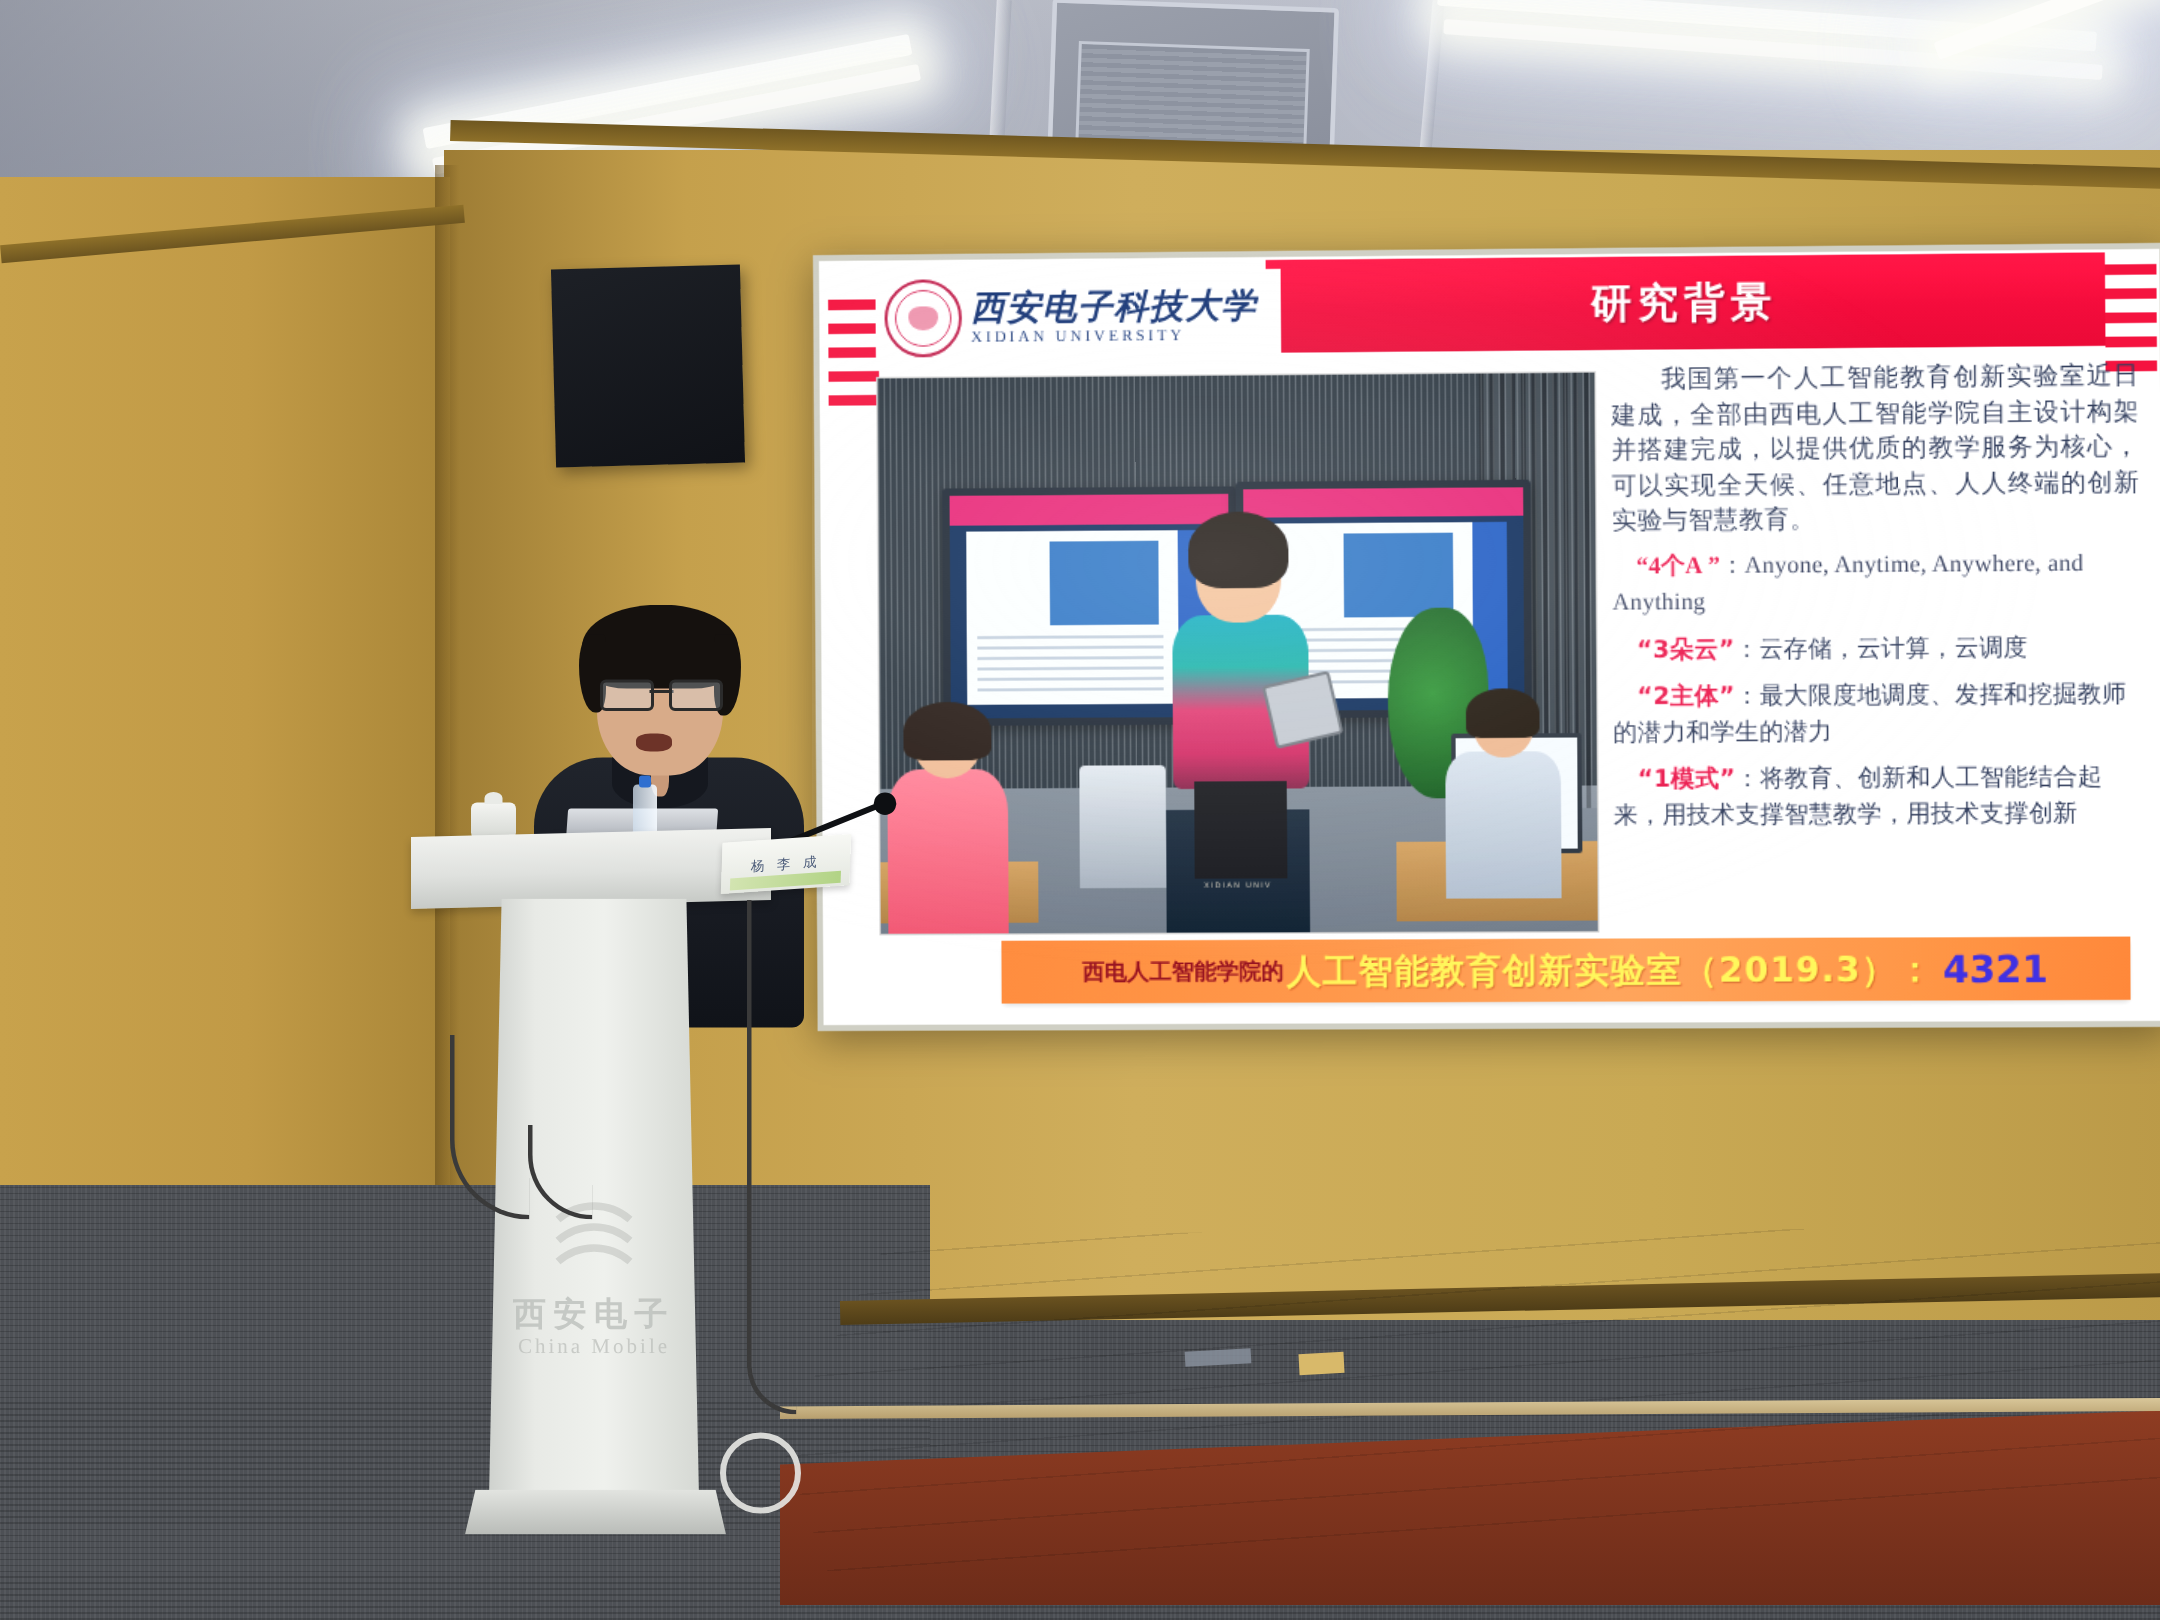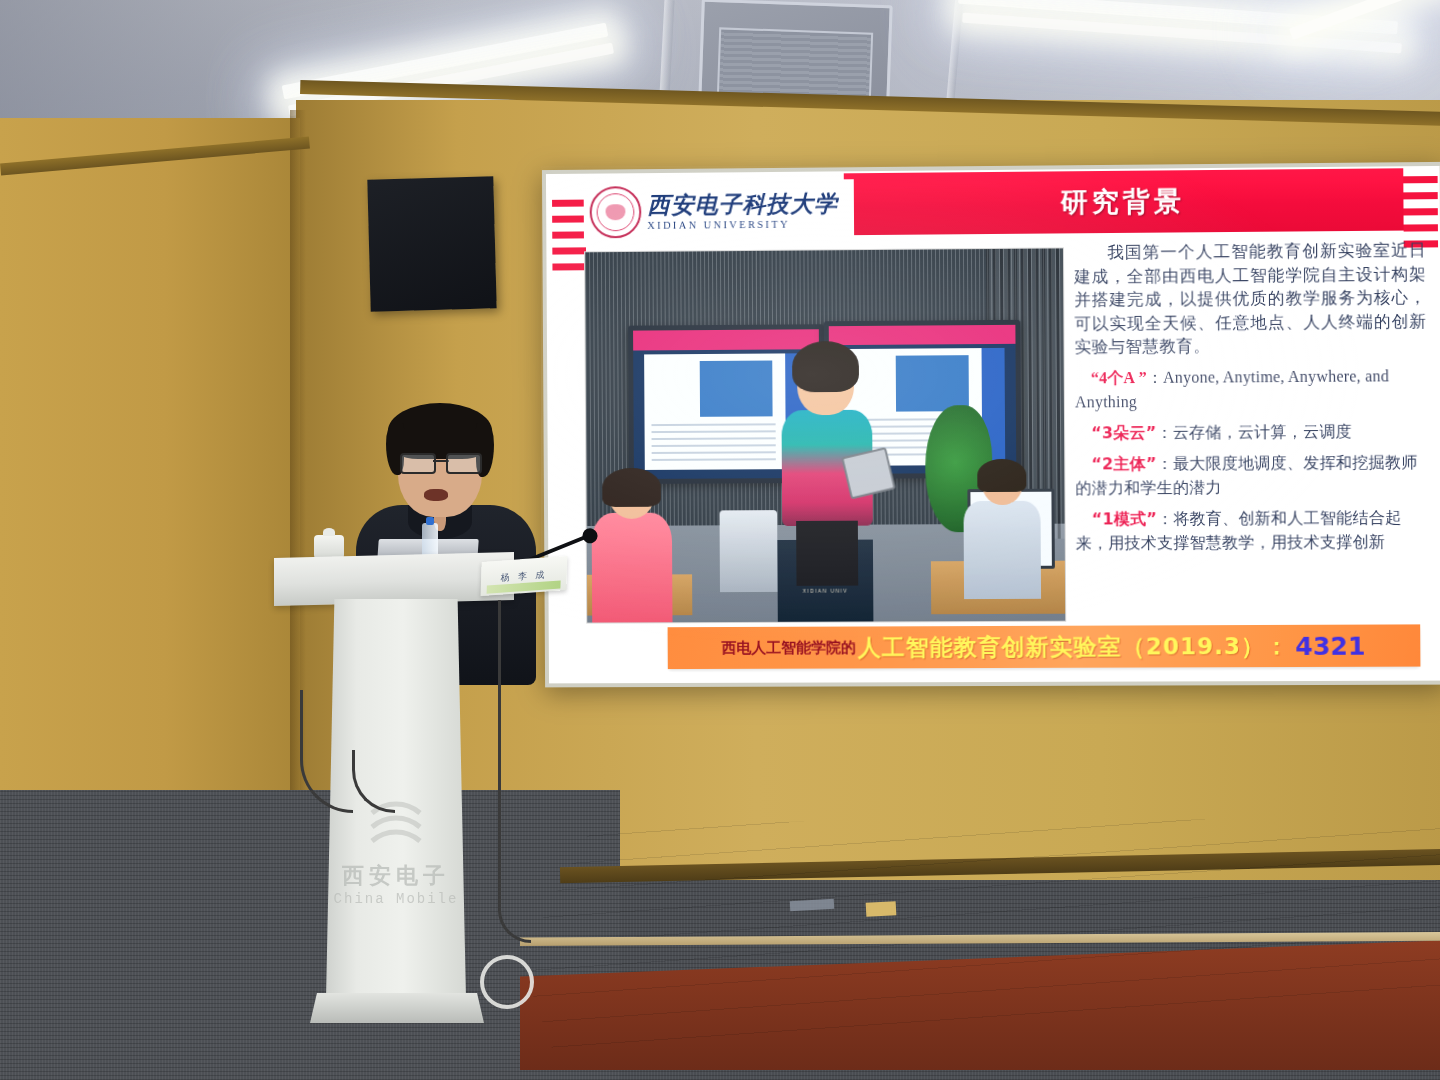--- a/index.html
+++ b/index.html
@@ -363,21 +363,21 @@
     width:60px;height:56px;opacity:.5;
   }
   .pod-cn{
     position:absolute;left:50%;top:262px;transform:translateX(-50%);
     font-size:22px;color:#b9bcb8;letter-spacing:5px;white-space:nowrap;
     font-family:"DejaVu Sans",sans-serif;font-weight:bold;opacity:.75;
   }
   .pod-en{
     position:absolute;left:50%;top:292px;transform:translateX(-50%);
     font-size:14px;color:#b9bcb8;letter-spacing:2px;white-space:nowrap;
-    font-family:Liberation Mono, monospace;opacity:.7;
+    font-family:Liberation Serif, serif;opacity:.7;
   }
   .nameplate{
     position:absolute;left:207px;top:4px;width:86px;height:34px;
     background:linear-gradient(180deg,#f7f8f4,#e4e7e0);
     transform:rotate(-4deg) skewX(-6deg);
     box-shadow:0 2px 4px rgba(0,0,0,.2);
     display:flex;align-items:center;justify-content:center;
   }
   .nameplate:after{
     content:"";position:absolute;left:6px;bottom:2px;width:74px;height:8px;

